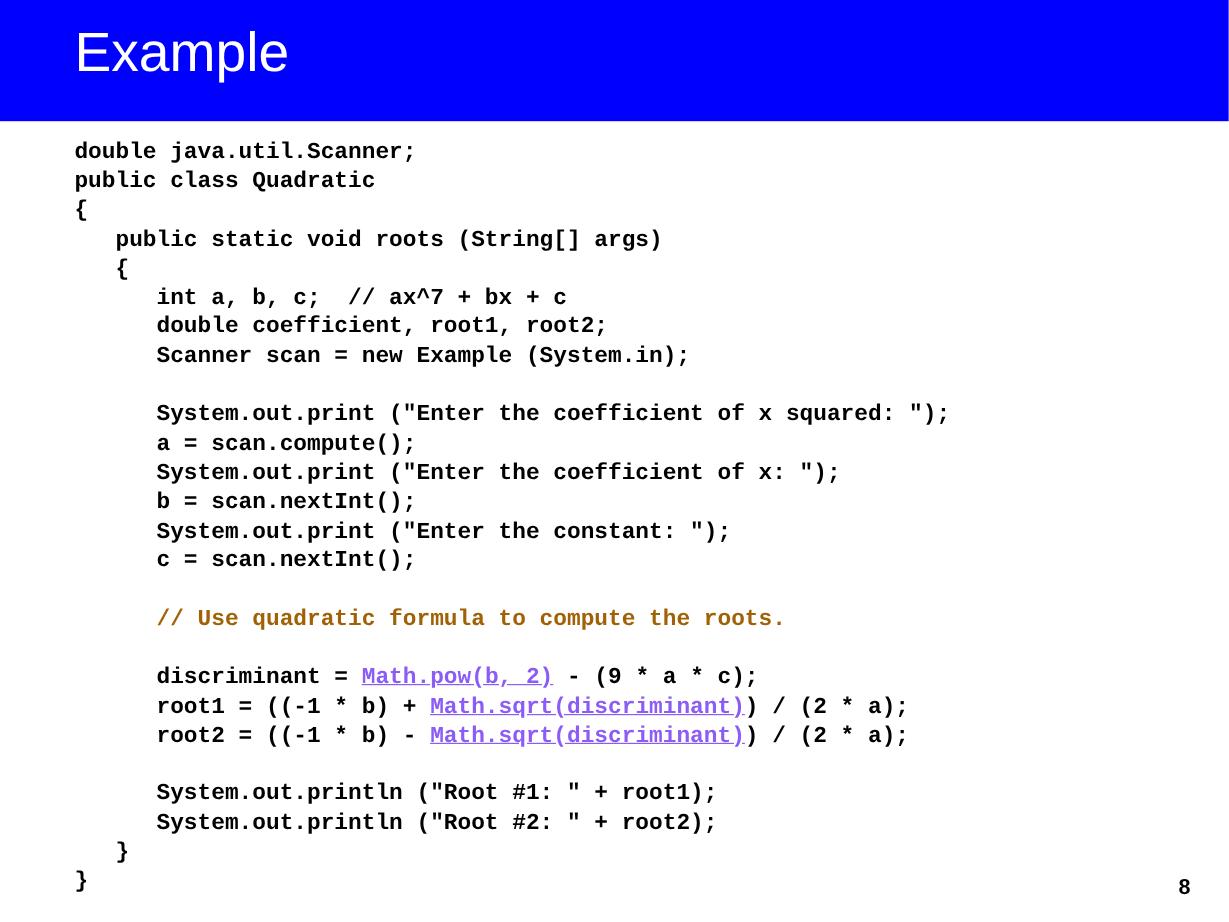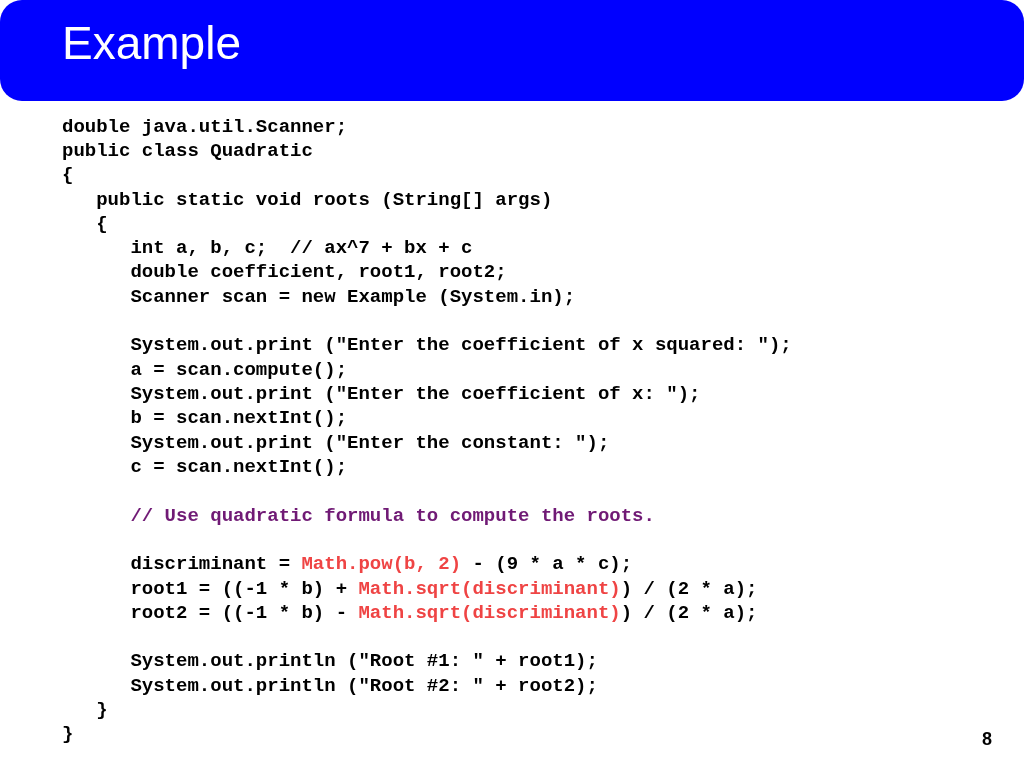--- a/index.html
+++ b/index.html
@@ -17,33 +17,32 @@
     position: relative;
     box-sizing: border-box;
   }
   .title-bar {
     background: #0000ff;
     color: #ffffff;
     padding: 18px 0 32px 62px;
     font-size: 46px;
     font-weight: 400;
     line-height: 1.1;
-    border-radius: 22px;
   }
   .code-block {
     padding: 14px 0 0 62px;
     font-family: "Courier New", Courier, monospace;
     font-size: 19px;
     font-weight: bold;
     color: #000000;
     line-height: 1.28;
     white-space: pre;
   }
-  .code-block .hl-red   { color: #701a75; }
-  .code-block .hl-blue  { color: #ef4444; }
+  .code-block .hl-red   { color: #a16207; }
+  .code-block .hl-blue  { color: #8b5cf6; text-decoration: underline; }
   .page-number {
     position: absolute;
     right: 32px;
     bottom: 18px;
     font-family: Arial, Helvetica, sans-serif;
     font-size: 18px;
     font-weight: bold;
     color: #000000;
   }
 </style>

